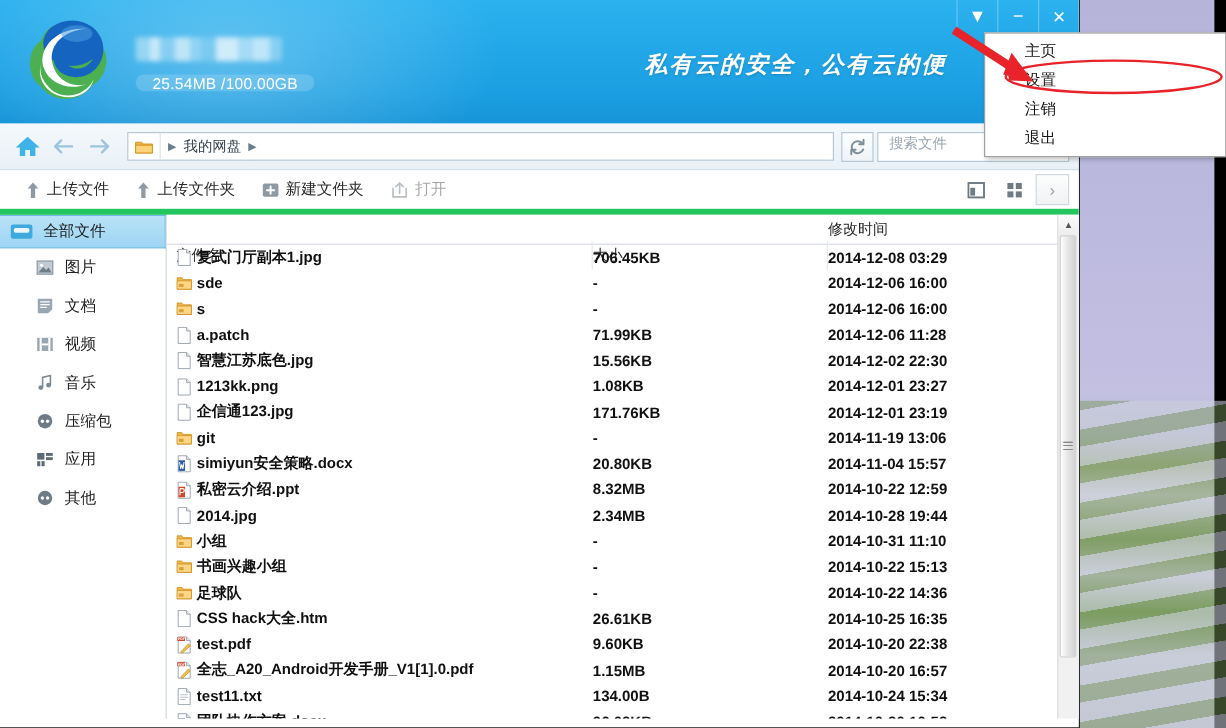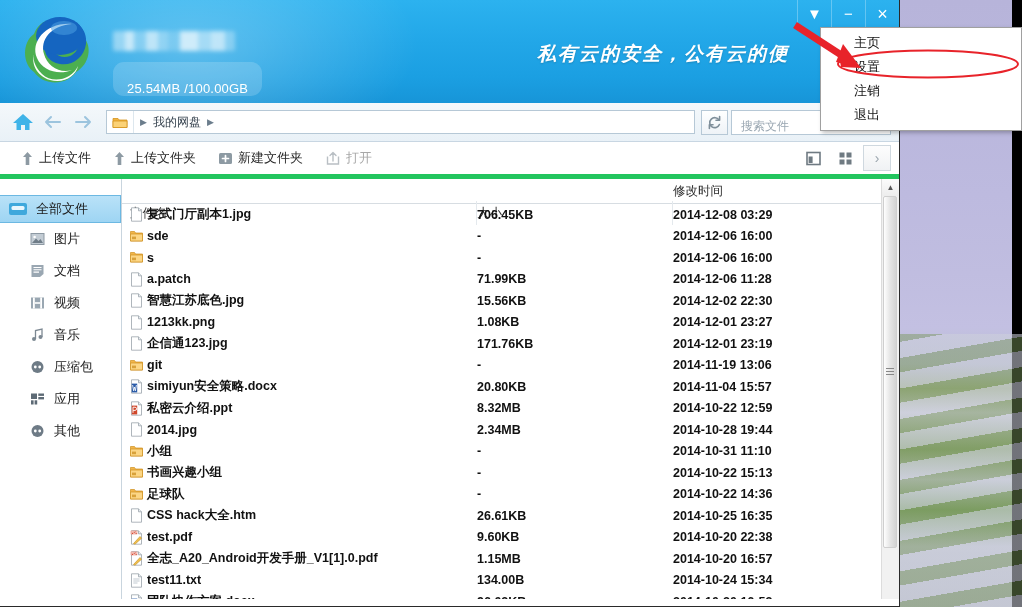--- a/index.html
+++ b/index.html
@@ -98,23 +98,23 @@
         rgba(255,255,255,.70) 55% 70%,
         rgba(255,255,255,.45) 70% 80%,
         rgba(255,255,255,.62) 80% 92%,
         rgba(255,255,255,.30) 92% 100%);
     filter: blur(2.2px);
     border-radius: 2px;
   }
   #quota-pill {
     position: absolute;
     left: 113px; top: 62px;
-    height: 34px;
+    height: 14px;
     padding: 0 14px;
-    display: flex; align-items: flex-end;
+    display: flex; align-items: flex-start;
     background: rgba(255,255,255,.17);
     border-radius: 11px;
     color: #ffffff;
     font-size: 13px;
     letter-spacing: .2px;
     white-space: nowrap;
   }
   #slogan {
     position: absolute;
     left: 537px; top: 41px;
@@ -203,21 +203,21 @@
     cursor: pointer;
     flex: none;
     box-sizing: border-box;
   }
   #search-box {
     margin-left: 3px;
     width: 160px;
     height: 25px;
     border: 1px solid #b6c8d6;
     background: #ffffff;
-    display: flex; align-items: flex-end;
+    display: flex; align-items: flex-start;
     padding: 0 7px;
     box-sizing: border-box;
     flex: none;
   }
   #search-input {
     border: none;
     outline: none;
     width: 100%;
     font-size: 12px;
     font-family: inherit;
@@ -274,26 +274,26 @@
     cursor: pointer;
     box-sizing: border-box;
   }
 
   
   #content {
     display: flex;
     height: 420px;
   }
   #sidebar {
-    width: 122px;
+    width: 139px;
     background: #ffffff;
     border-right: 1px solid #c9d5de;
     box-sizing: border-box;
     flex: none;
-    padding-top: 16px;
+    padding-top: 0;
   }
   #sidebar-all {
     display: flex;
     align-items: center;
     gap: 8px;
     height: 28px;
     padding-left: 8px;
     background: linear-gradient(to bottom,#b9e2f8,#9ed5f3);
     border: 1px solid #6cb8e2;
     border-left: none;

